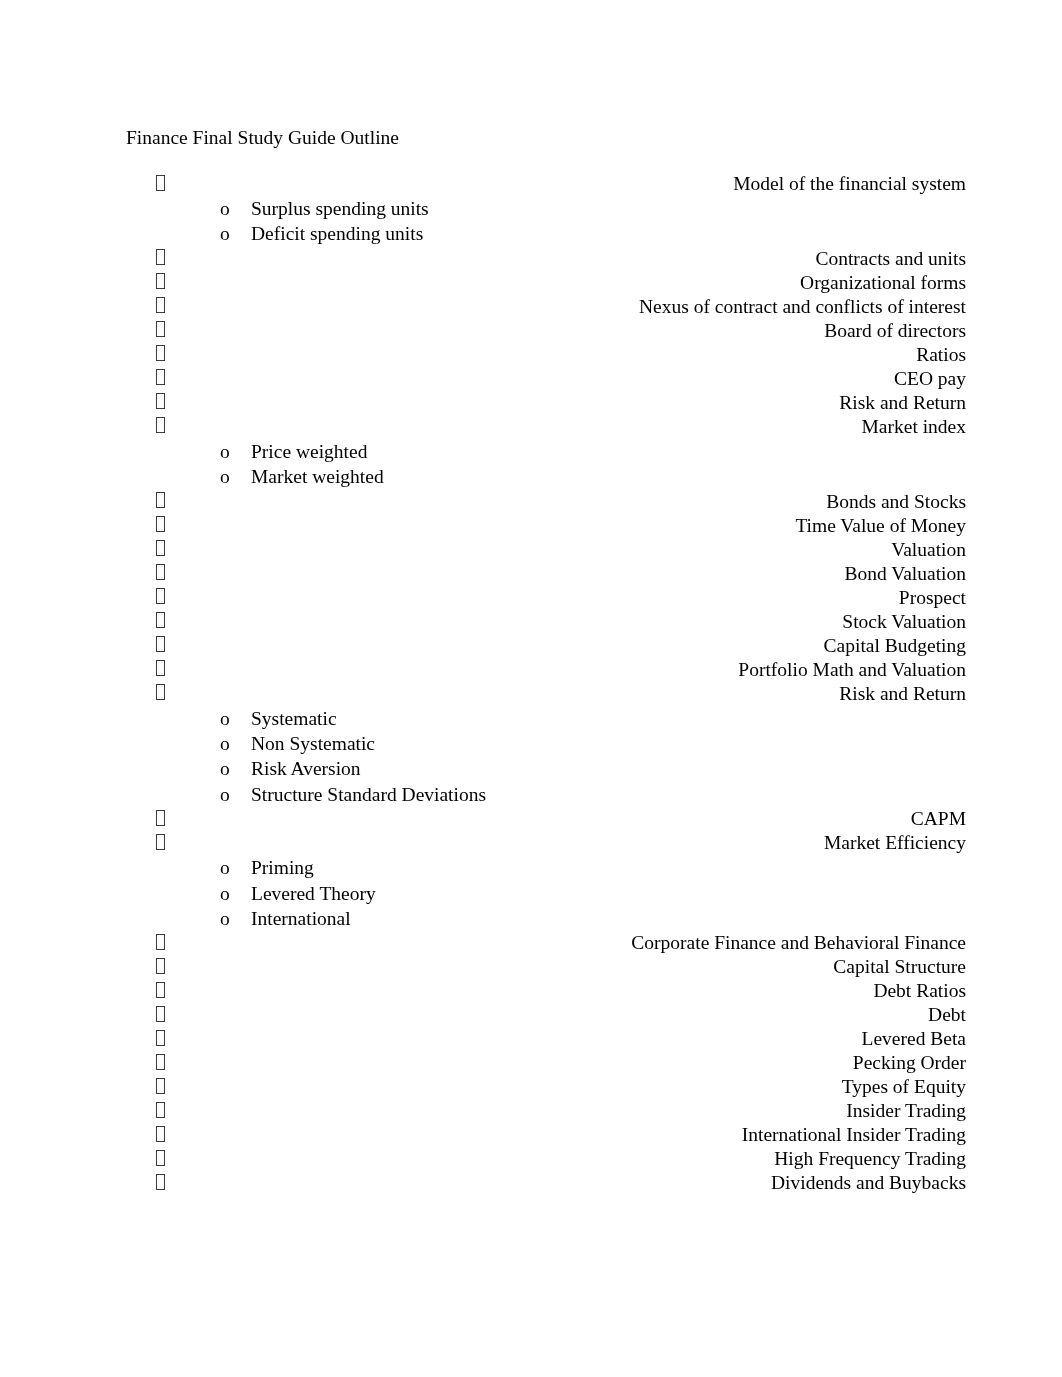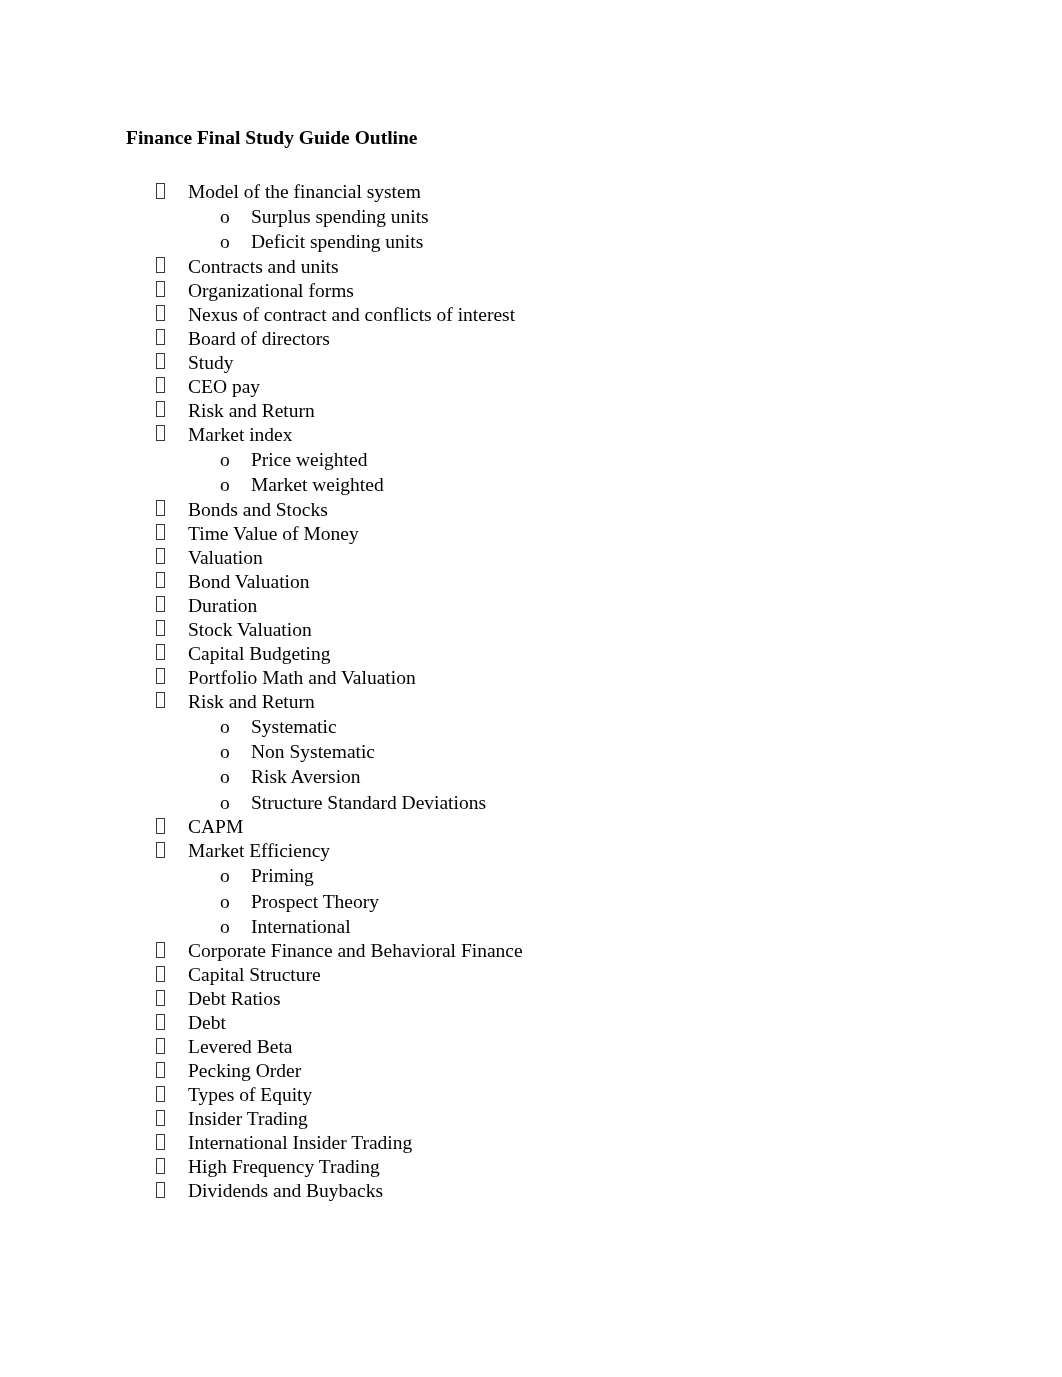--- a/index.html
+++ b/index.html
@@ -21,38 +21,39 @@
     width: 1062px;
     height: 1377px;
     background: #ffffff;
     box-sizing: border-box;
     padding: 126px 96px 0 126px;
   }
 
   .doc-title {
     font-size: 19.5px;
     line-height: 24px;
-    font-weight: bold;
-    margin: 0 0 30px 0;
+    font-weight: normal;
+    margin: 0 0 22px 0;
     white-space: pre;
   }
 
   .outline {
     margin: 0;
     padding: 0;
     list-style: none;
   }
 
   
   .li-1 {
     position: relative;
     font-size: 19.5px;
     line-height: 24px;
     padding-left: 62px;      
     white-space: pre;
+    text-align: right;
   }
   .li-1 > .marker-1 {
     position: absolute;
     left: 30px;              
     top: 2.5px;
     width: 9px;
     height: 16px;
     box-sizing: border-box;
     border: 1.4px solid #3b3b3b;
     background: #fdfdfd;
@@ -85,43 +86,43 @@
   <h1 class="doc-title">Finance Final Study Guide Outline</h1>
 
   <ul class="outline" id="outline-list">
       <li class="li-1"><span class="marker-1"></span><span class="label">Model of the financial system</span></li>
       <li class="li-2"><span class="marker-2">o</span><span class="label">Surplus spending units</span></li>
       <li class="li-2"><span class="marker-2">o</span><span class="label">Deficit spending units</span></li>
       <li class="li-1"><span class="marker-1"></span><span class="label">Contracts and units</span></li>
       <li class="li-1"><span class="marker-1"></span><span class="label">Organizational forms</span></li>
       <li class="li-1"><span class="marker-1"></span><span class="label">Nexus of contract and conflicts of interest</span></li>
       <li class="li-1"><span class="marker-1"></span><span class="label">Board of directors</span></li>
-      <li class="li-1"><span class="marker-1"></span><span class="label">Study</span></li>
+      <li class="li-1"><span class="marker-1"></span><span class="label">Ratios</span></li>
       <li class="li-1"><span class="marker-1"></span><span class="label">CEO pay</span></li>
       <li class="li-1"><span class="marker-1"></span><span class="label">Risk and Return</span></li>
       <li class="li-1"><span class="marker-1"></span><span class="label">Market index</span></li>
       <li class="li-2"><span class="marker-2">o</span><span class="label">Price weighted</span></li>
       <li class="li-2"><span class="marker-2">o</span><span class="label">Market weighted</span></li>
       <li class="li-1"><span class="marker-1"></span><span class="label">Bonds and Stocks</span></li>
       <li class="li-1"><span class="marker-1"></span><span class="label">Time Value of Money</span></li>
       <li class="li-1"><span class="marker-1"></span><span class="label">Valuation</span></li>
       <li class="li-1"><span class="marker-1"></span><span class="label">Bond Valuation</span></li>
-      <li class="li-1"><span class="marker-1"></span><span class="label">Duration</span></li>
+      <li class="li-1"><span class="marker-1"></span><span class="label">Prospect</span></li>
       <li class="li-1"><span class="marker-1"></span><span class="label">Stock Valuation</span></li>
       <li class="li-1"><span class="marker-1"></span><span class="label">Capital Budgeting</span></li>
       <li class="li-1"><span class="marker-1"></span><span class="label">Portfolio Math and Valuation</span></li>
       <li class="li-1"><span class="marker-1"></span><span class="label">Risk and Return</span></li>
       <li class="li-2"><span class="marker-2">o</span><span class="label">Systematic</span></li>
       <li class="li-2"><span class="marker-2">o</span><span class="label">Non Systematic</span></li>
       <li class="li-2"><span class="marker-2">o</span><span class="label">Risk Aversion</span></li>
       <li class="li-2"><span class="marker-2">o</span><span class="label">Structure Standard Deviations</span></li>
       <li class="li-1"><span class="marker-1"></span><span class="label">CAPM</span></li>
       <li class="li-1"><span class="marker-1"></span><span class="label">Market Efficiency</span></li>
       <li class="li-2"><span class="marker-2">o</span><span class="label">Priming</span></li>
-      <li class="li-2"><span class="marker-2">o</span><span class="label">Prospect Theory</span></li>
+      <li class="li-2"><span class="marker-2">o</span><span class="label">Levered Theory</span></li>
       <li class="li-2"><span class="marker-2">o</span><span class="label">International</span></li>
       <li class="li-1"><span class="marker-1"></span><span class="label">Corporate Finance and Behavioral Finance</span></li>
       <li class="li-1"><span class="marker-1"></span><span class="label">Capital Structure</span></li>
       <li class="li-1"><span class="marker-1"></span><span class="label">Debt Ratios</span></li>
       <li class="li-1"><span class="marker-1"></span><span class="label">Debt</span></li>
       <li class="li-1"><span class="marker-1"></span><span class="label">Levered Beta</span></li>
       <li class="li-1"><span class="marker-1"></span><span class="label">Pecking Order</span></li>
       <li class="li-1"><span class="marker-1"></span><span class="label">Types of Equity</span></li>
       <li class="li-1"><span class="marker-1"></span><span class="label">Insider Trading</span></li>
       <li class="li-1"><span class="marker-1"></span><span class="label">International Insider Trading</span></li>

